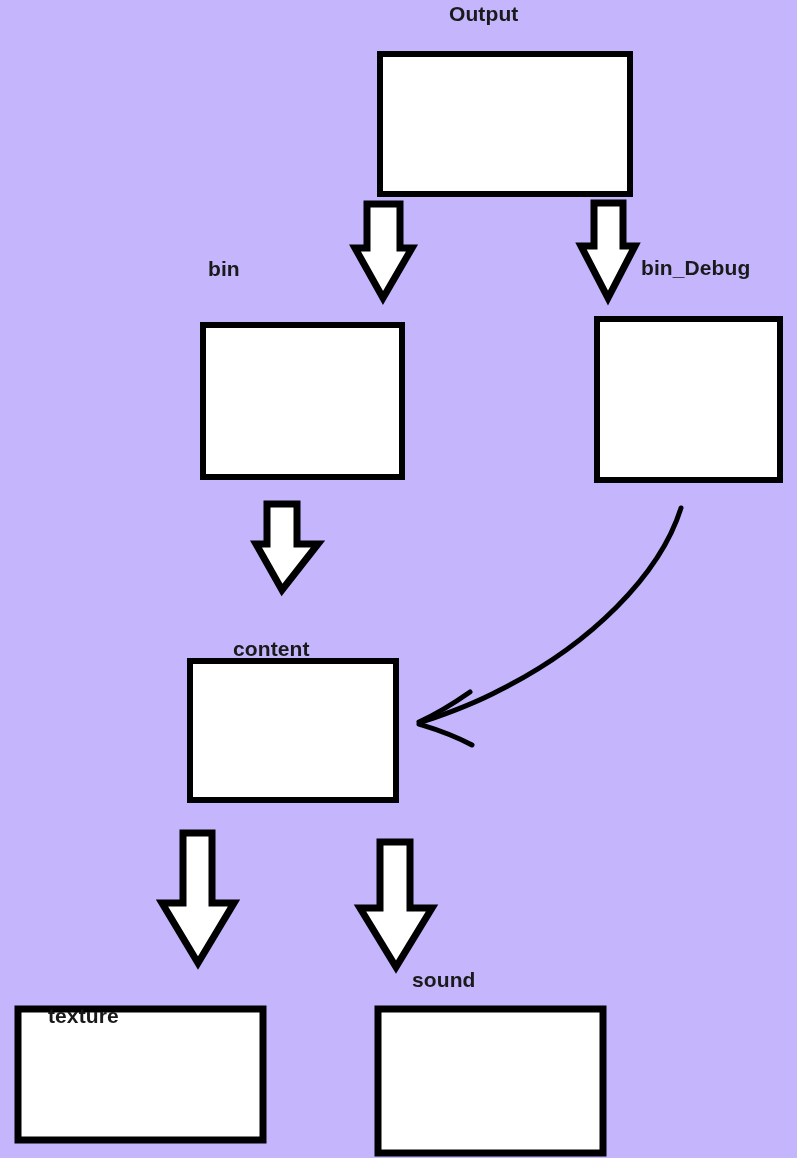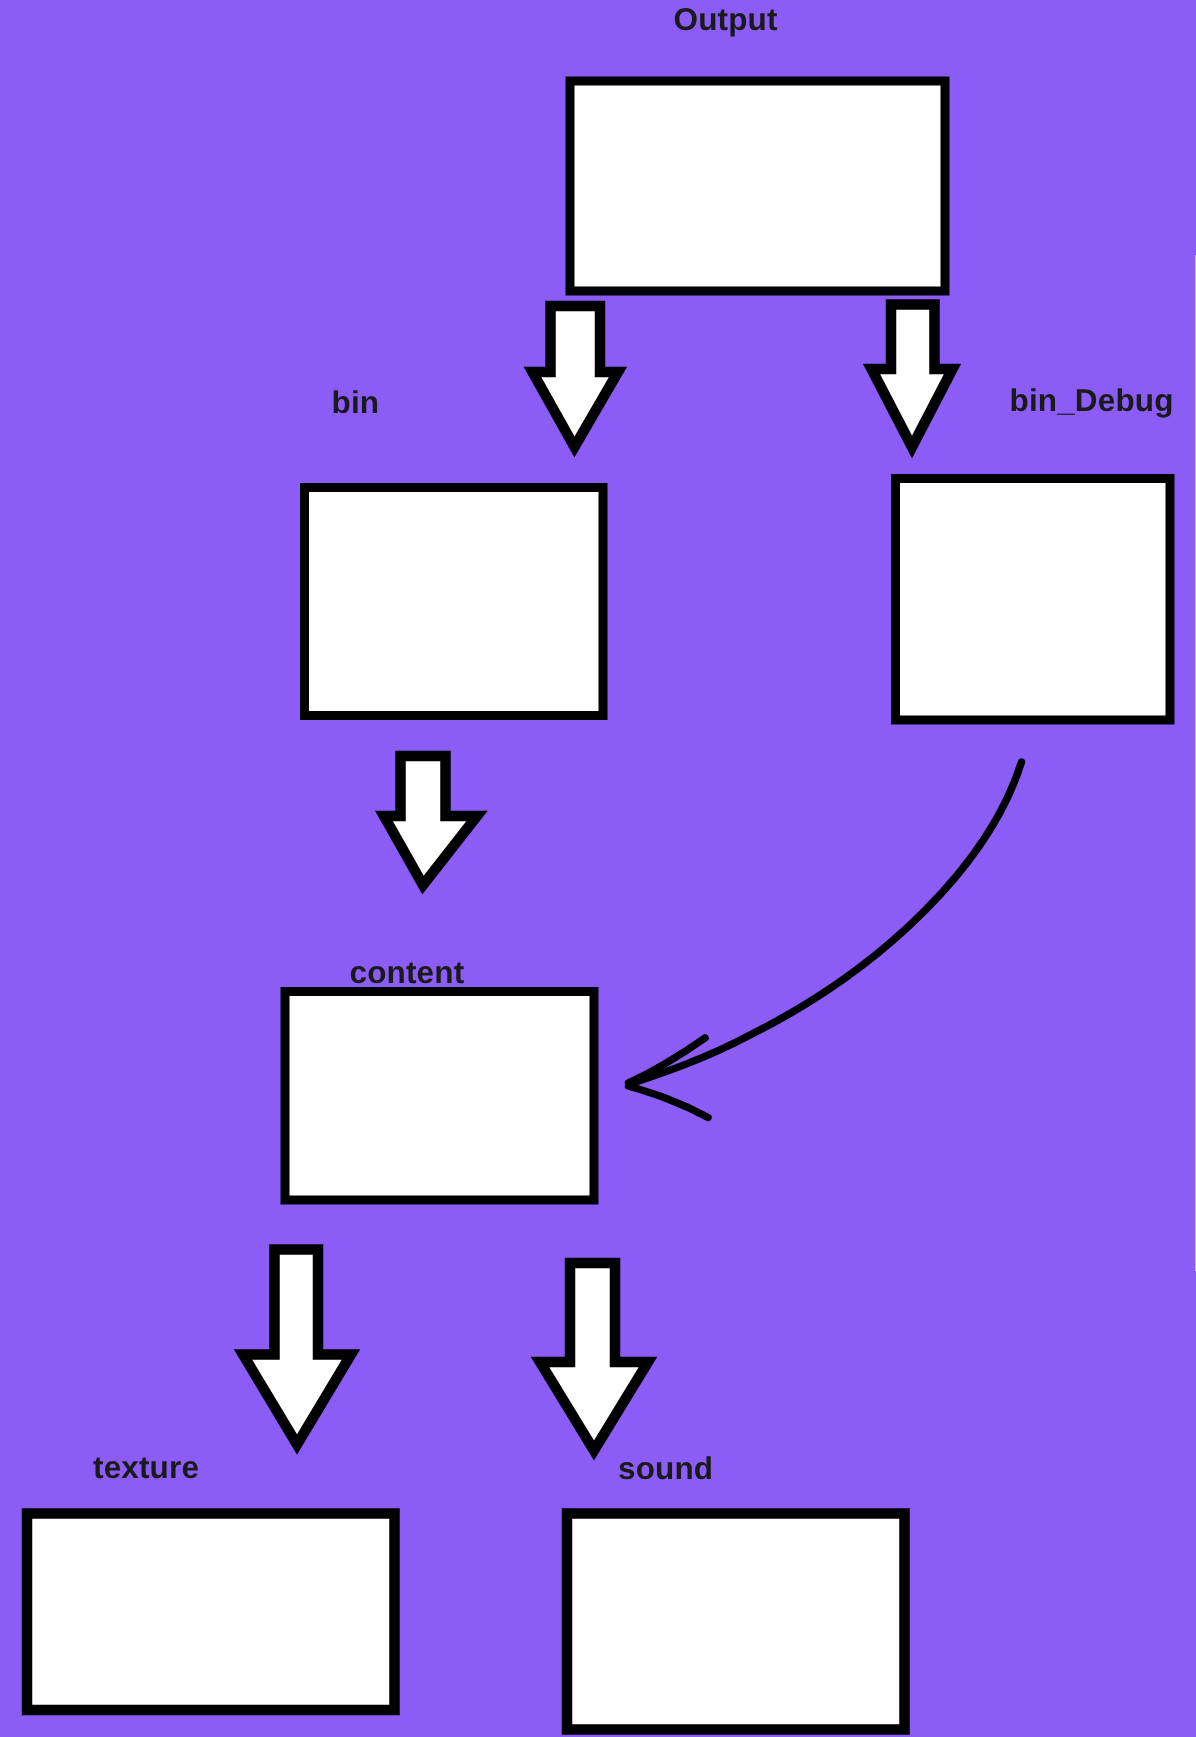--- a/index.html
+++ b/index.html
@@ -7,21 +7,21 @@
     padding: 0;
     background: #ffffff;
   }
   body {
     font-family: "Liberation Sans", "DejaVu Sans", sans-serif;
   }
   #canvas {
     position: relative;
     width: 797px;
     height: 1158px;
-    background: #8b5cf6;
+    background: #c4b5fd;
     overflow: hidden;
   }
   #diagram-svg {
     position: absolute;
     left: 0;
     top: 0;
     width: 797px;
     height: 1158px;
   }
   .node-label {
@@ -33,24 +33,24 @@
     letter-spacing: 0.1px;
   }
   .box-text {
     position: absolute;
     font-size: 25px;
     color: #1a1a1a;
     white-space: nowrap;
     font-weight: normal;
   }
   .lbl-output   { left: 449px; top: 2px; }
-  .lbl-bin      { left: 221px; top: 257px; }
-  .lbl-bindebug { left: 641px; top: 256px; margin-left: 32px; }
+  .lbl-bin      { left: 208px; top: 257px; }
+  .lbl-bindebug { left: 641px; top: 256px; }
   .lbl-content  { left: 233px; top: 637px; }
-  .lbl-texture  { left: 48px;  top: 967px; margin-left: 14px; }
+  .lbl-texture  { left: 48px;  top: 1004px; }
   .lbl-sound    { left: 412px; top: 968px; }
   .txt-texture  { left: 44px;  top: 1030px; }
 </style>
 </head>
 <body>
 
 <div id="canvas">
 
   <svg id="diagram-svg" viewBox="0 0 797 1158">
 

